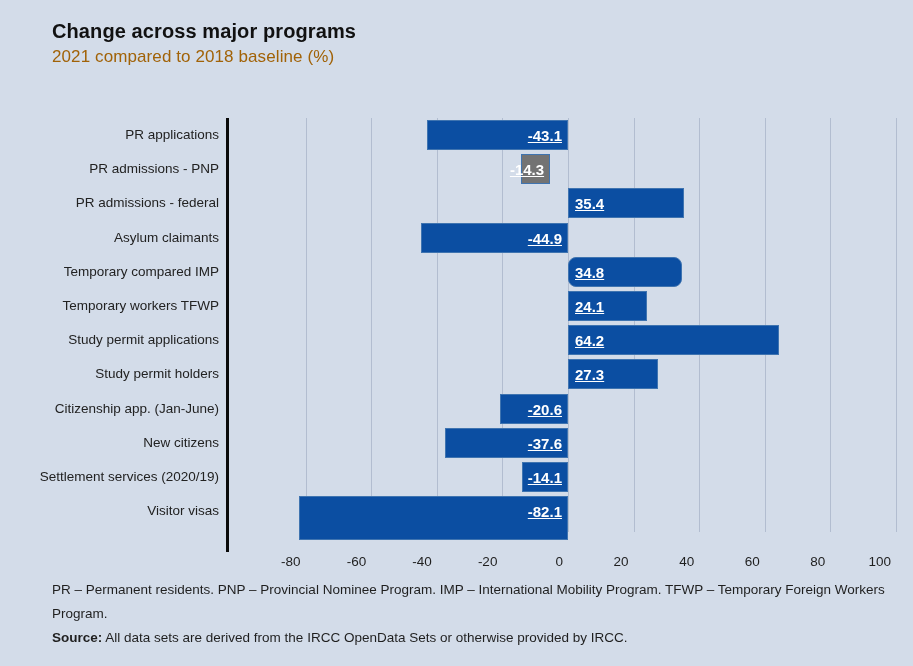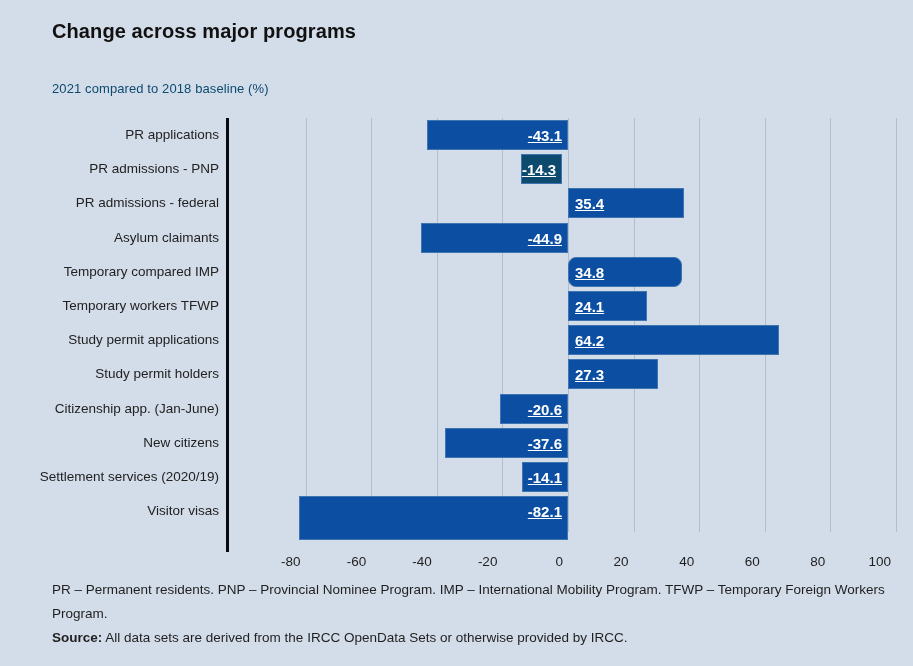--- a/index.html
+++ b/index.html
@@ -31,26 +31,25 @@
     color: #111;
   }
   .fig-title {
     font-size: 20px;
     font-weight: bold;
     line-height: 25px;
     letter-spacing: 0.1px;
     color: #111;
   }
   .fig-subtitle {
-    font-size: 13px;
+    font-size: 17px;
     font-weight: normal;
     line-height: 25px;
     letter-spacing: 0.1px;
-    color: #0c4a6e;
-    margin-top: 32px;
+    color: #a16207;
   }
 
   
   #chart {
     position: absolute;
     left: 0;
     top: 118px;
     width: 913px;
     height: 440px;
   }
@@ -181,21 +180,21 @@
       <div class="gridline" style="left: 276.4px;"></div>
       <div class="gridline" style="left: 342px;"></div>
       <div class="gridline" style="left: 407.6px;"></div>
       <div class="gridline" style="left: 473.2px;"></div>
       <div class="gridline" style="left: 538.8px;"></div>
       <div class="gridline" style="left: 604.4px;"></div>
       <div class="gridline" style="left: 670px;"></div>
       <div class="bar" style="top: 2px; height: 30px; width: 141.368px; left: 200.632px; background: rgb(11, 78, 162);">
         <div class="bar-label neg">-43.1</div>
       </div>
-      <div class="bar" style="top: 36.2px; height: 30px; width: 41px; left: 295.096px; background: #0c4a6e;">
+      <div class="bar" style="top: 36.2px; height: 30px; width: 29px; left: 295.096px; background: #737373;">
         <div class="bar-label neg">-14.3</div>
       </div>
       <div class="bar" style="top: 70.4px; height: 30px; width: 116.112px; left: 342px; background: rgb(11, 78, 162);">
         <div class="bar-label pos">35.4</div>
       </div>
       <div class="bar" style="top: 104.6px; height: 30px; width: 147.272px; left: 194.728px; background: rgb(11, 78, 162);">
         <div class="bar-label neg">-44.9</div>
       </div>
       <div class="bar" style="top: 138.8px; height: 30px; width: 114.144px; left: 342px; background: rgb(11, 78, 162); border-radius: 8px;">
         <div class="bar-label pos">34.8</div>

